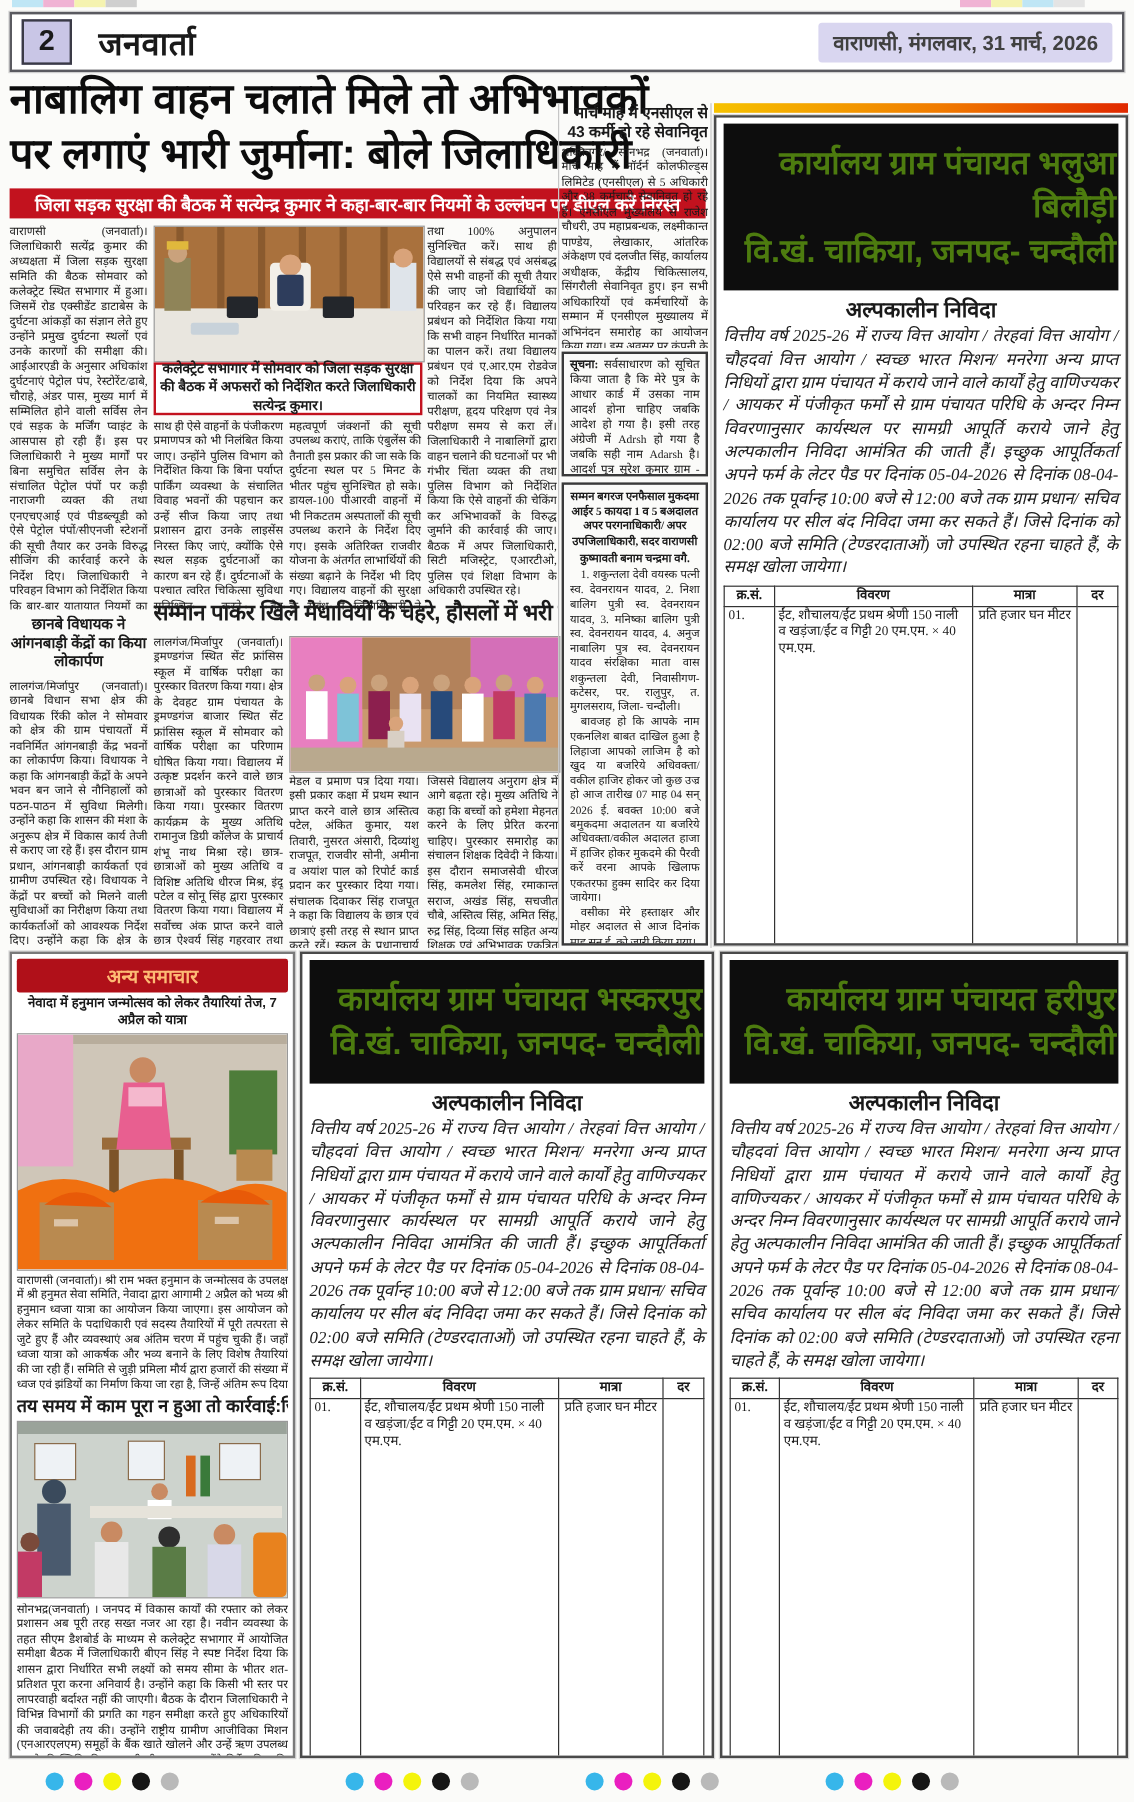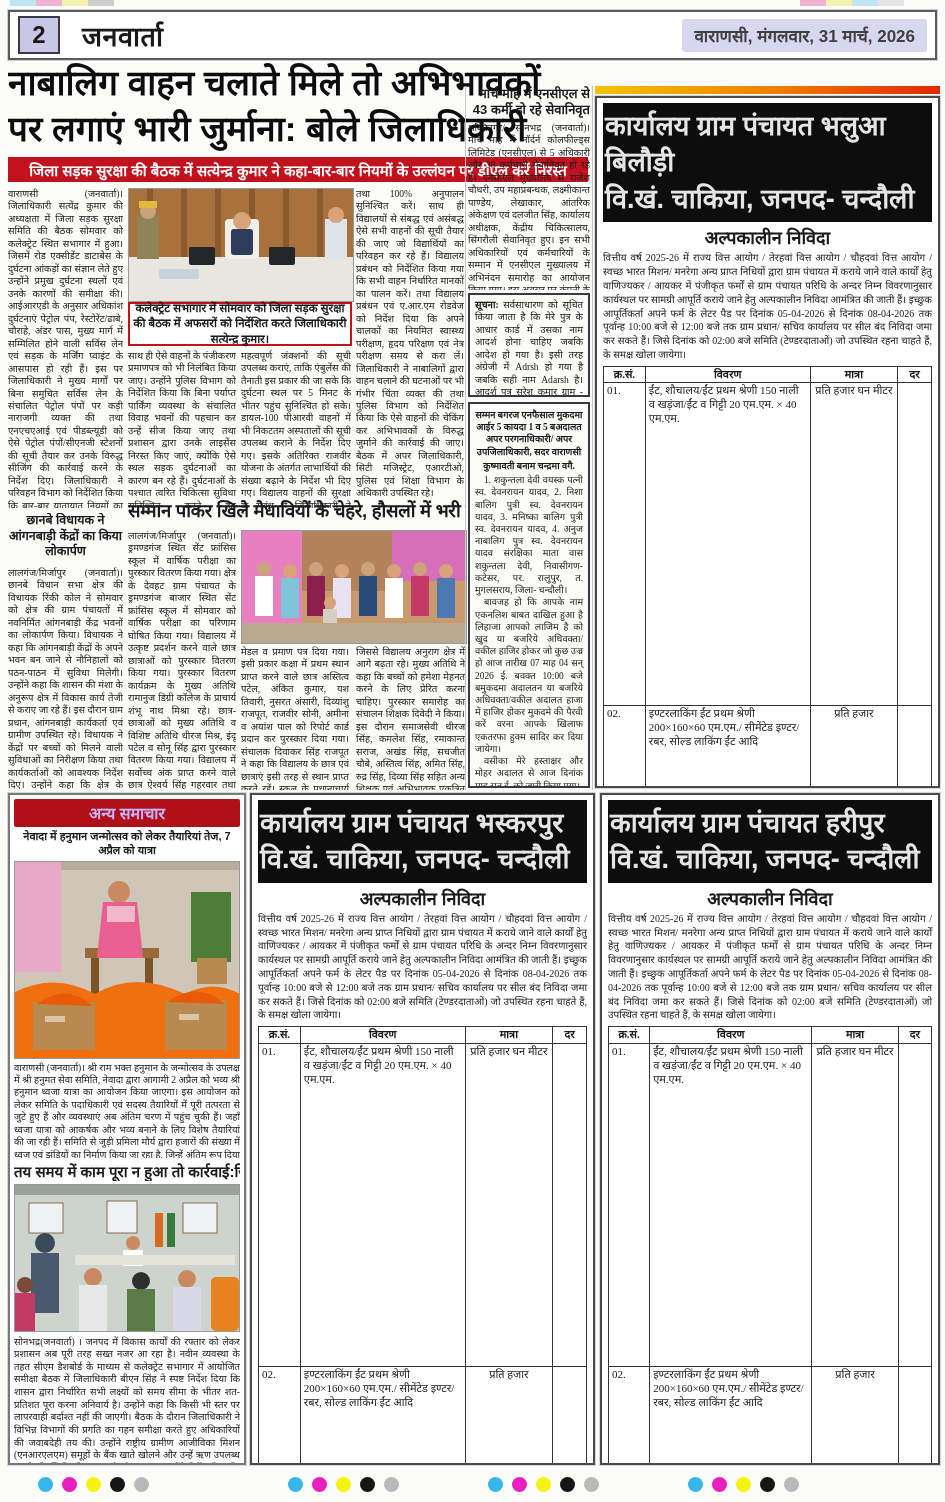--- a/index.html
+++ b/index.html
@@ -63,34 +63,34 @@
   .summon-box .sb-h{font-weight:bold;text-align:center;margin-bottom:2px;}
   .summon-box p{margin:0 0 3px 0;text-indent:8px;}
   
   .grad-strip{left:595px;top:86px;width:345px;height:8px;
               background:linear-gradient(90deg,#f6c200,#f07a00 55%,#e02800);}
   .tender{position:absolute;border:2px solid #4a4a4a;background:#fff;box-sizing:border-box;
           padding:5px 6px;overflow:hidden;box-shadow:0 0 0 1px #d6d6d6;}
   .t1{left:595px;top:96px;width:345px;height:692px;}
   .t2{left:250px;top:793px;width:345px;height:672px;}
   .t3{left:600px;top:793px;width:340px;height:672px;}
-  .tender-head{background:#0d0d0d;color:#e5e5e5;text-align:left;
-               font:bold 27px "Liberation Sans",sans-serif;line-height:1.35;padding:5px 2px;}
+  .tender-head{background:#0d0d0d;color:#4d7c0f;text-align:right;
+               font:bold 27px "Liberation Sans",sans-serif;line-height:1.35;padding:15px 2px;}
   .tender-sub{text-align:center;font:bold 18px "Liberation Sans",sans-serif;margin:3px 0 2px;}
-  .tender-intro{font-size:10px;line-height:1.38;text-align:justify;}
+  .tender-intro{font-size:14px;line-height:1.38;text-align:justify;font-style:italic;}
   table.ttab{border-collapse:collapse;width:100%;margin-top:4px;font-size:11px;line-height:1.25;}
   table.ttab th,table.ttab td{border:1px solid #333;padding:1px 3px;vertical-align:top;}
   table.ttab th{font-weight:bold;text-align:center;}
   table.ttab td.c0{width:24px;}
   table.ttab td.c2{width:58px;text-align:center;}
   table.ttab td.c3{width:18px;}
   
   .onews{left:8px;top:793px;width:238px;height:672px;border:2px solid #7a7a7a;background:#fff;
          box-sizing:border-box;padding:4px;overflow:hidden;box-shadow:0 0 0 1px #d6d6d6;}
-  .onews-banner{background:#b01019;color:#c4b5fd;text-align:center;
+  .onews-banner{background:#b01019;color:#fdba74;text-align:center;
                 font:bold 16px "Liberation Sans",sans-serif;padding:3px 0;border-radius:2px;}
   .onews-sub{font:bold 11px "Liberation Sans",sans-serif;text-align:center;margin:3px 0;
              line-height:1.25;}
   .onews-photo{width:100%;height:198px;overflow:hidden;border:1px solid #999;box-sizing:border-box;}
   .onews-body{font-size:9.6px;line-height:1.3;text-align:justify;height:96px;overflow:hidden;margin-top:3px;}
   .dm-hl{font:bold 15px "Liberation Sans",sans-serif;margin:3px 0;white-space:nowrap;overflow:hidden;}
   .dm-photo{width:100%;height:148px;overflow:hidden;border:1px solid #999;box-sizing:border-box;}
   .dm-body{font-size:9.6px;line-height:1.32;text-align:justify;height:168px;overflow:hidden;margin-top:4px;}
   p.jp{margin:0;text-indent:9px;}
 </style>

